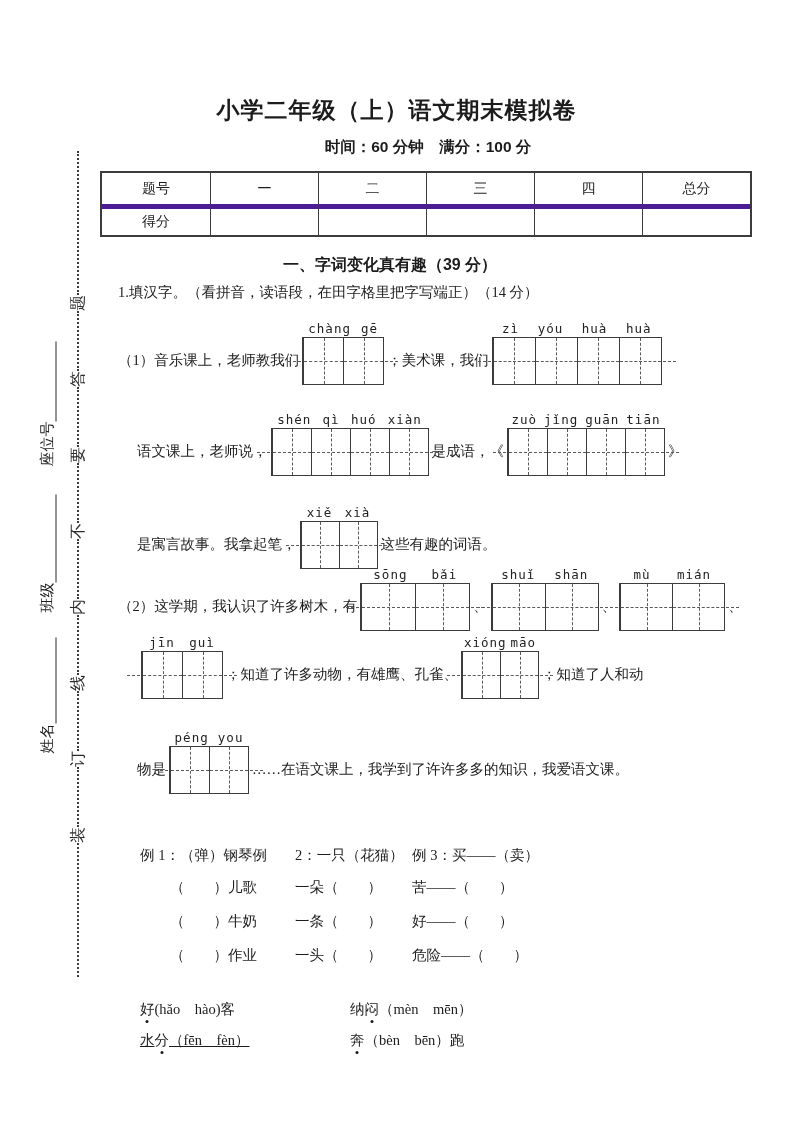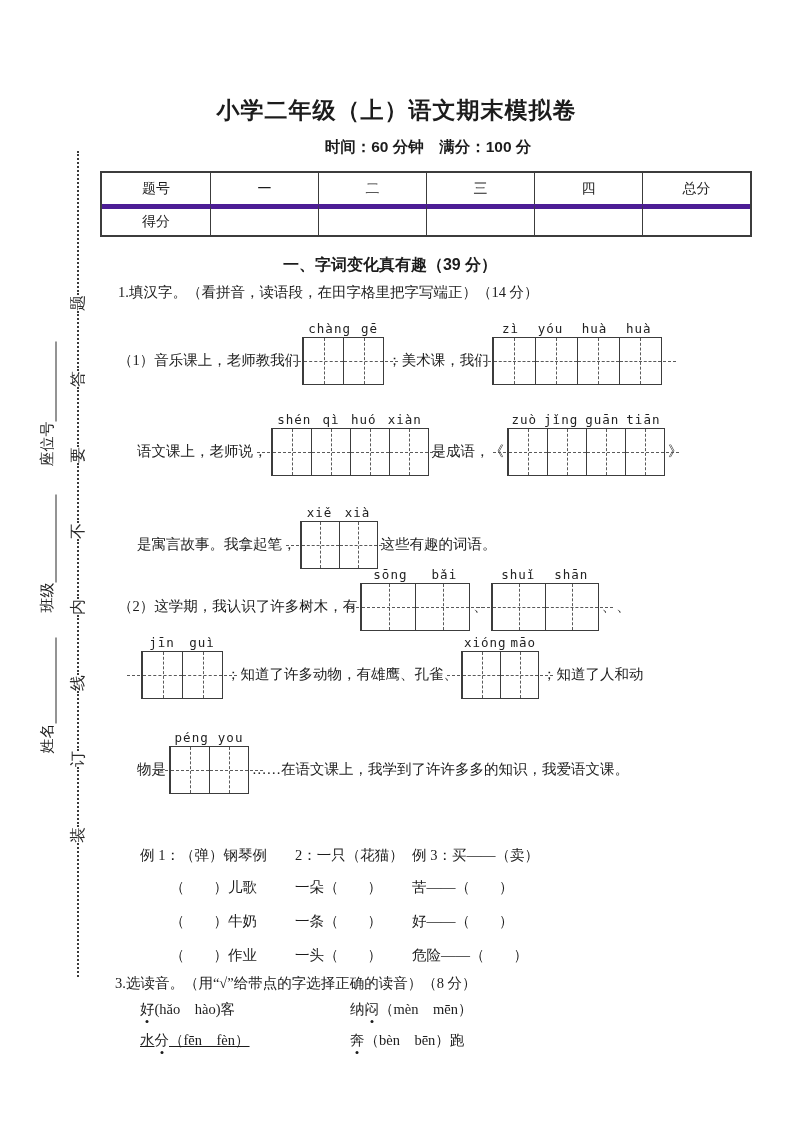--- a/index.html
+++ b/index.html
@@ -195,20 +195,28 @@
         <span>、</span>
         <div class="tzg" style="width: 106px;">
           <div class="pinyin">
             <span>shuǐ</span>
             <span>shān</span>
           </div>
           <div class="cell" style="width: 53px;"></div>
           <div class="cell" style="width: 53px;"></div>
         </div>
         <span>、</span>
+        <div class="tzg" style="width: 104px;">
+          <div class="pinyin">
+            <span>mù</span>
+            <span>mián</span>
+          </div>
+          <div class="cell" style="width: 52px;"></div>
+          <div class="cell" style="width: 52px;"></div>
+        </div>
         <span>、</span>
       </div>
       <div class="q1-line" style="top: 650px; left: 138px;">
         <div class="tzg" style="width: 80px;">
           <div class="pinyin">
             <span>jīn</span>
             <span>guì</span>
           </div>
           <div class="cell" style="width: 40px;"></div>
           <div class="cell" style="width: 40px;"></div>
@@ -254,21 +262,20 @@
         <span class="col" style="left: 295px;">一条（　　）</span>
         <span class="col" style="left: 412px;">好——（　　）</span>
       </div>
       <div class="qrow" style="top: 946px;">
         <span class="col" style="left: 170px;">（　　）作业</span>
         <span class="col" style="left: 295px;">一头（　　）</span>
         <span class="col" style="left: 412px;">危险——（　　）</span>
       </div>
     </div>
 
-  <div class="prompt" id="q3-prompt">3.选读音。（用“√”给带点的字选择正确的读音）（8 分）</div>
   <div id="q3-rows">
       <div class="qrow" style="top: 1000px;">
         <span class="col" style="left: 140px;"><span class="dot-char">好</span><span>(hǎo　hào)客</span></span>
         <span class="col" style="left: 350px;"><span>纳</span><span class="dot-char">闷</span><span>（mèn　mēn）</span></span>
       </div>
       <div class="qrow" style="top: 1031px;">
         <span class="col" style="left: 140px; text-decoration: underline;"><span>水</span><span class="dot-char">分</span><span>（fēn　fèn）</span></span>
         <span class="col" style="left: 350px;"><span class="dot-char">奔</span><span>（bèn　bēn）跑</span></span>
       </div>
     </div>

